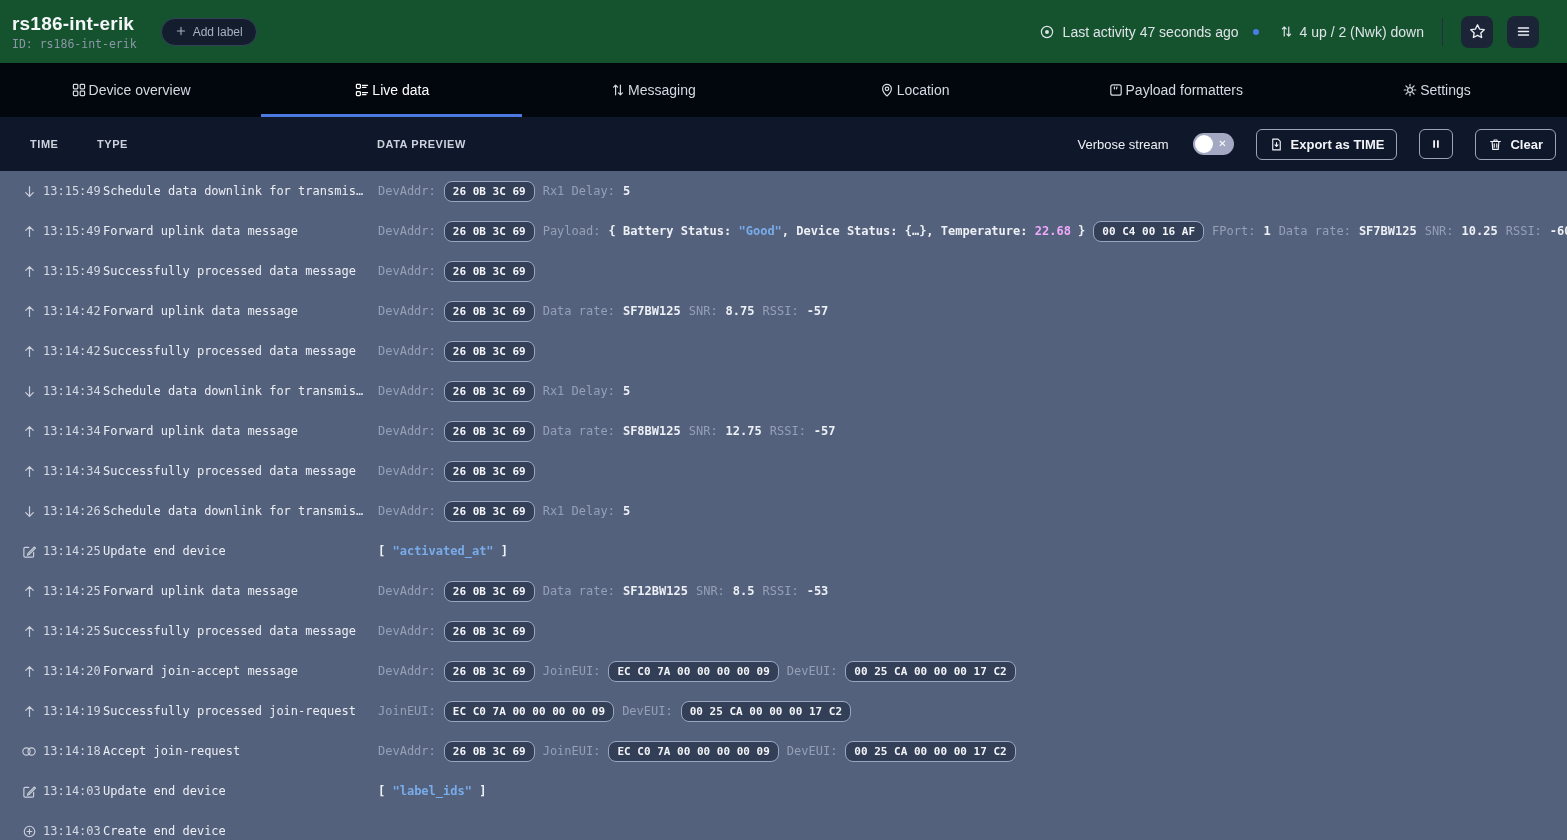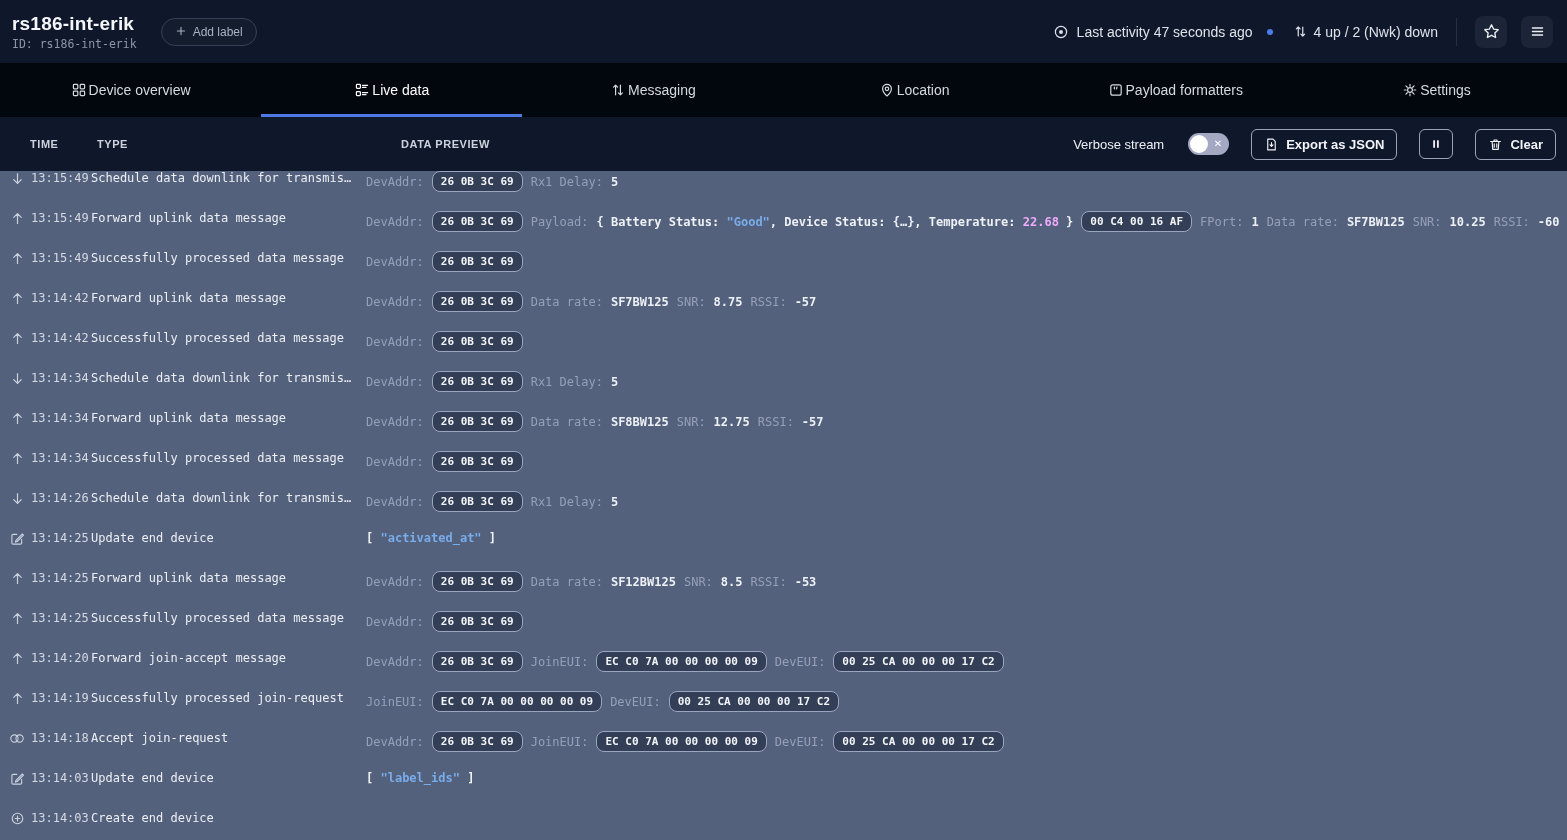--- a/index.html
+++ b/index.html
@@ -1,21 +1,21 @@
 <!DOCTYPE html>
 <html><head>
 <meta charset="utf-8">
 <style>
   * { box-sizing: border-box; margin: 0; padding: 0; }
   html,body { width:1567px; height:840px; overflow:hidden; }
   body { font-family:"Liberation Sans", sans-serif; background:#54617D; }
 
   
-  .topbar { height:63px; background:#0f172a; display:flex; align-items:center;
-            justify-content:space-between; padding:0 14px 0 12px; }
+  .topbar { height:63px; background:#14532d; display:flex; align-items:center;
+            justify-content:space-between; padding:0 28px 0 12px; }
   .tb-left { display:flex; align-items:center; gap:24px; }
   .dev-title { color:#F4F6F9; font-size:19px; font-weight:bold; letter-spacing:.2px; }
   .dev-id { color:#8D96A8; font-family:"DejaVu Sans Mono", monospace; font-size:11.5px; margin-top:2px; }
   .addlabel { display:flex; align-items:flex-start; gap:6px; border:1px solid #35415A;
               background:#141D2E; color:#A8B1C2; font-size:12px; border-radius:14px;
               padding:6px 13px; cursor:pointer; }
   .tb-right { display:flex; align-items:center; gap:14px; color:#DFE3EA; font-size:14px; }
   .activity { display:flex; align-items:center; gap:8px; }
   .blue-dot { width:6px; height:6px; border-radius:50%; background:#4C7CE8; margin:0 6px; }
   .counts { display:flex; align-items:center; gap:6px; }
@@ -30,35 +30,35 @@
          color:#D5D9E0; font-size:14px; cursor:pointer; position:relative; }
   .tab.active { color:#FFFFFF; }
   .tab.active::after { content:""; position:absolute; left:0; right:0; bottom:0; height:3px;
                        background:#4C79E2; }
 
   
   .stream-header { height:54px; background:#0f172a; display:flex; align-items:center; }
   .hcol { color:#CDD3DD; font-size:11px; font-weight:bold; letter-spacing:.05em; }
   .hcol-time { margin-left:30px; width:67px; }
   .hcol-type { width:280px; }
-  .hcol-preview { flex:0 1 auto;margin-left:24px; }
+  .hcol-preview { flex:0 1 auto; }
   .hcontrols { margin-left:auto; display:flex; align-items:center; gap:22px; padding-right:11px; }
   .verbose-label { color:#EDF0F5; font-size:13px; margin-right:2px; }
   .toggle { width:41px; height:22px; border-radius:11px; background:#A4A8C3; position:relative;
             cursor:pointer; display:flex; align-items:center; }
   .knob { width:18px; height:18px; border-radius:50%; background:#FFFFFF; position:absolute; left:2px; }
   .toggle-x { position:absolute; right:7px; color:#FFFFFF; font-size:10px; line-height:1; }
   .hbtn { display:flex; align-items:center; gap:7px; border:1px solid #9AA5BC; border-radius:6px;
           background:transparent; color:#F2F4F8; font-size:13px; font-weight:bold;
           padding:7px 12px; cursor:pointer; font-family:"Liberation Sans", sans-serif; }
   .hbtn.square { padding:7px 9px; }
 
   
   .rows { background:#54617D; }
-  .row { height:40px; display:flex; align-items:flex-start; padding-left:7px;
+  .row { height:40px; display:flex; align-items:center; padding-left:19px;
          font-family:"DejaVu Sans Mono", monospace; font-size:12px; cursor:pointer; }
   .ricon { width:20px; display:flex; align-items:center; justify-content:center; flex:0 0 auto; }
   .time { width:60px; margin-left:4px; color:#D4D9E2; flex:0 0 auto; }
   .type { width:266px; margin-right:9px; color:#ECEFF4; white-space:nowrap; overflow:hidden;
           text-overflow:ellipsis; flex:0 0 auto; }
   .preview { flex:1 1 auto; display:flex; align-items:center; gap:8px; white-space:nowrap;
              overflow:hidden; }
   .sg-label { color:#95A0B6; flex:0 0 auto; }
   .sg-value { color:#EDF0F5; font-weight:bold; flex:0 0 auto; }
   .sg-badge { background:#333F56; border:1px solid #9AA6BF; border-radius:8px; padding:3px 8px;
@@ -192,21 +192,21 @@
       <span class="knob"></span>
       <span class="toggle-x">✕</span>
     </div>
     <button class="hbtn">
       <span class="icon">
         <svg width="15" height="15" viewBox="0 0 20 20" fill="none" stroke="#F2F4F8" stroke-width="1.5" stroke-linecap="round" stroke-linejoin="round">
             <path d="M5 2.8h7l3 3v11.4H5z"></path>
             <path d="M10 7.5v5M8 10.6l2 2 2-2"></path>
           </svg>
       </span>
-      <span>Export as JSON</span>
+      <span>Export as TIME</span>
     </button>
     <button class="hbtn square">
       <span class="icon">
         <svg width="14" height="14" viewBox="0 0 20 20" fill="#F2F4F8">
             <rect x="6" y="4.5" width="2.6" height="11" rx="0.6"></rect>
             <rect x="11.4" y="4.5" width="2.6" height="11" rx="0.6"></rect>
           </svg>
       </span>
     </button>
     <button class="hbtn">

